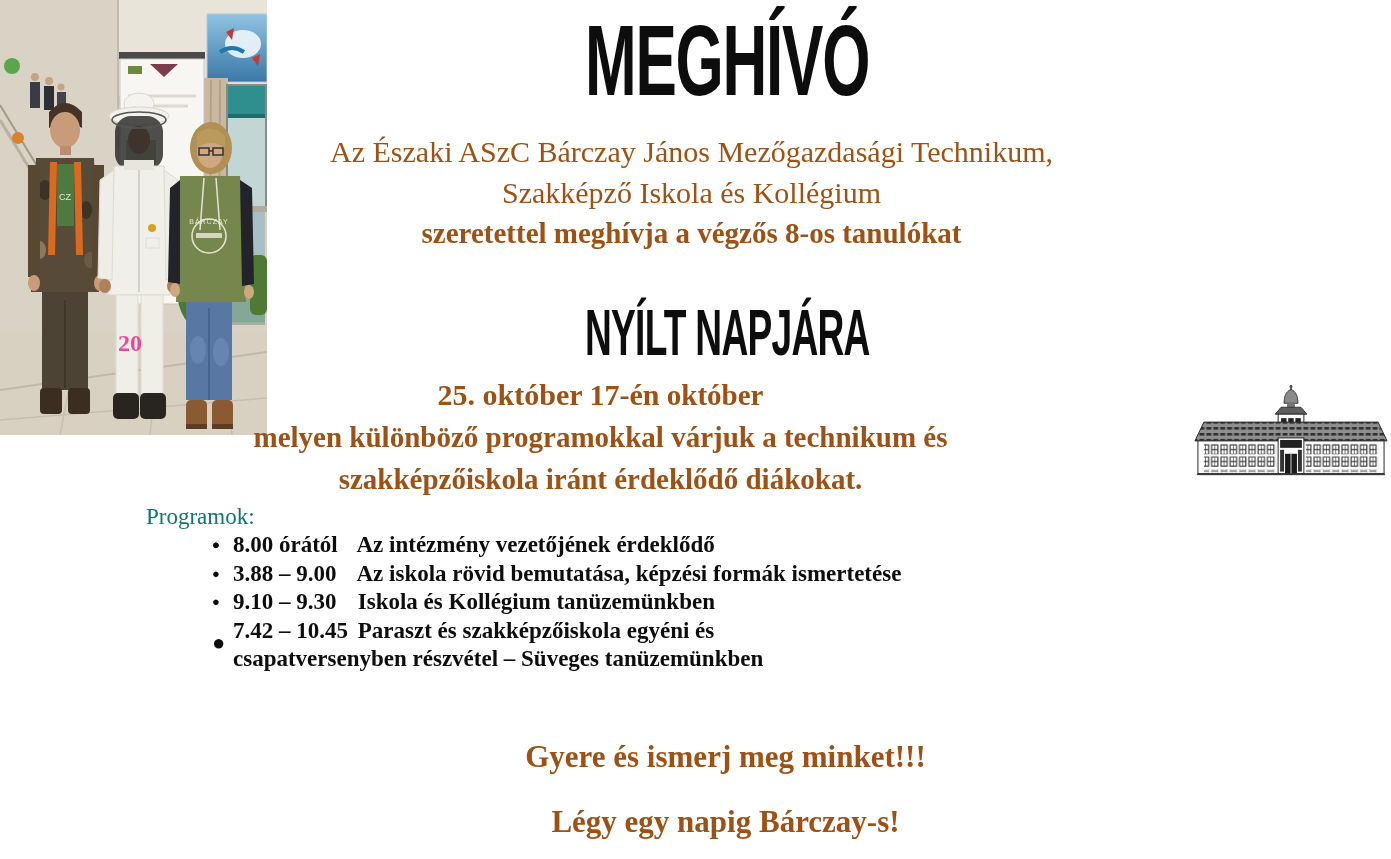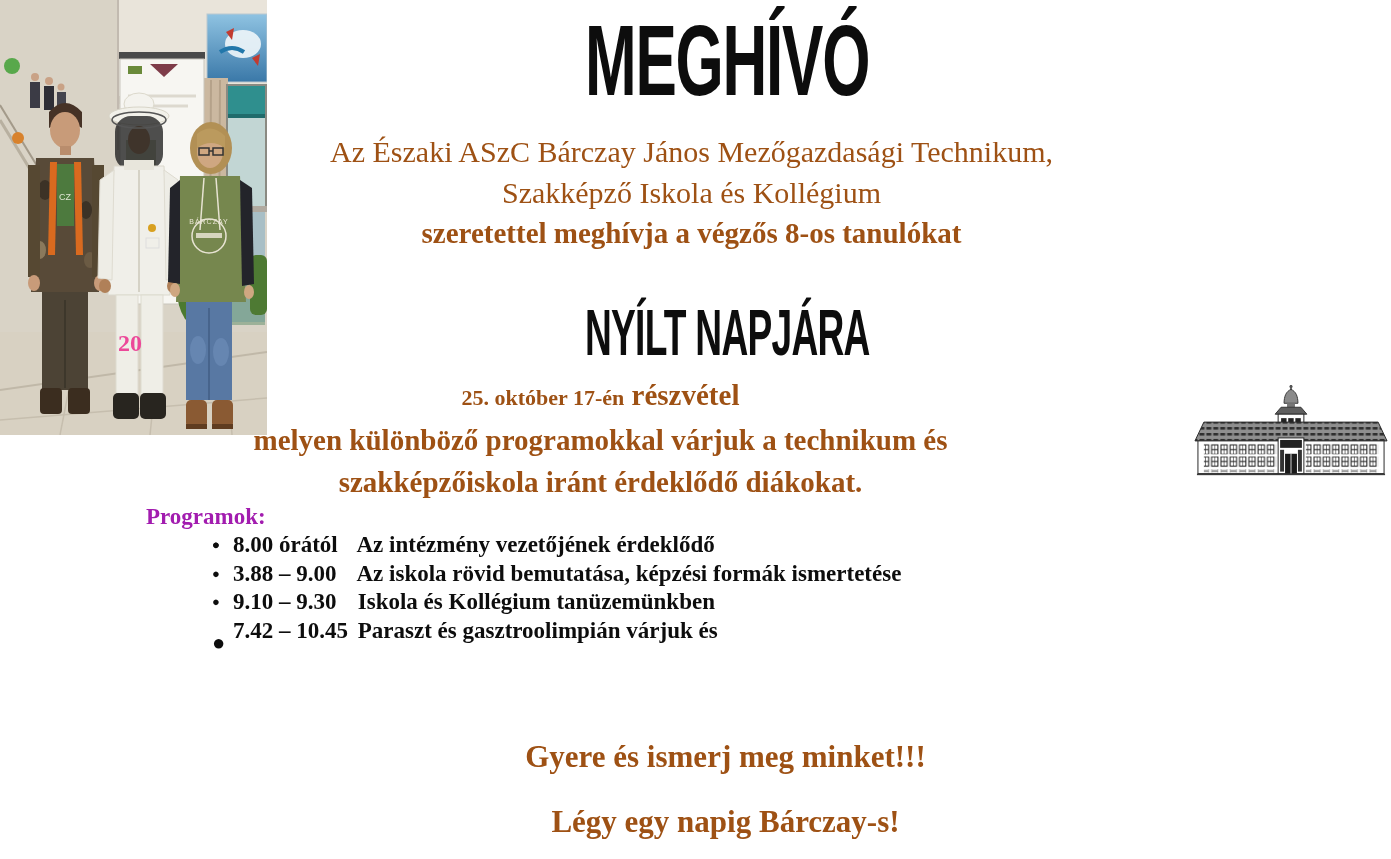--- a/index.html
+++ b/index.html
@@ -19,23 +19,23 @@
   .h-meghivo{top:10px;font-size:100px;}
   .h-meghivo>span{transform:scaleX(0.62);}
   .h-nyiltnap{top:301px;font-size:64px;}
   .h-nyiltnap>span{transform:scaleX(0.58);}
 
   .brown{color:#9E5114;}
   .intro{top:131px;font-size:30px;line-height:41px;}
   .intro .bold-line{font-weight:700;font-size:29px;}
 
   .dateblock{top:374px;line-height:42px;font-weight:700;font-size:29px;}
-  .date-main{font-size:22px;}
-
-  .prog-head{position:absolute;left:146px;top:504px;font-size:23px;font-weight:700;color:#a21caf;}
+  .date-main{font-size:30px;}
+
+  .prog-head{position:absolute;left:146px;top:504px;font-size:23px;font-weight:400;color:#0f766e;}
   .prog-list{position:absolute;left:210px;top:531px;font-size:23px;font-weight:700;color:#0d0d0d;
              list-style:none;margin:0;padding:0;}
   .prog-list li{position:relative;padding-left:23px;line-height:28.5px;}
   .bullet{position:absolute;left:2px;top:0;font-size:13px;line-height:28.5px;}
   .bullet.big{font-size:22px;top:12px;line-height:28.5px;}
   .ptime{display:inline-block;width:119px;}
 
   .closing{font-size:31px;font-weight:700;}
   .close1{top:739px;}
   .close2{top:804px;}
@@ -190,21 +190,21 @@
     <div class="bold-line">szeretettel meghívja a végzős 8-os tanulókat</div>
   </div>
 
   <div class="band display h-nyiltnap center-title">
     <span>NYÍLT NAPJÁRA</span>
   </div>
 
   <div class="band dateblock center-date brown">
     <div>
       <span class="date-main">25. október 17-én</span>
-      <span> részvétel</span>
+      <span> október</span>
     </div>
     <div>melyen különböző programokkal várjuk a technikum és</div>
     <div>szakképzőiskola iránt érdeklődő diákokat.</div>
   </div>
 
   <div class="prog-head">Programok:</div>
 
   <ul class="prog-list">
     <li>
       <span class="bullet">●</span>
@@ -220,21 +220,22 @@
       <span>Az iskola rövid bemutatása, képzési formák ismertetése</span>
     </li>
     <li>
       <span class="bullet">●</span>
       <span class="ptime">9.10 – 9.30</span>
       <span>Iskola és Kollégium tanüzemünkben</span>
     </li>
     <li>
       <span class="bullet big">●</span>
       <span class="ptime">7.42 – 10.45</span>
-      <span>Paraszt és gasztroolimpián várjuk és</span>
+      <span>Paraszt és szakképzőiskola egyéni és</span>
+      <div>csapatversenyben részvétel – Süveges tanüzemünkben</div>
     </li>
   </ul>
 
   <div class="band closing center-close brown close1">Gyere és ismerj meg minket!!!</div>
   <div class="band closing center-close brown close2">Légy egy napig Bárczay-s!</div>
 
   <svg class="building" viewBox="0 0 200 96">
     <defs>
       <pattern id="roofhatch" width="7" height="6" patternUnits="userSpaceOnUse">
         <rect width="7" height="6" fill="#8f8f8f"></rect>

